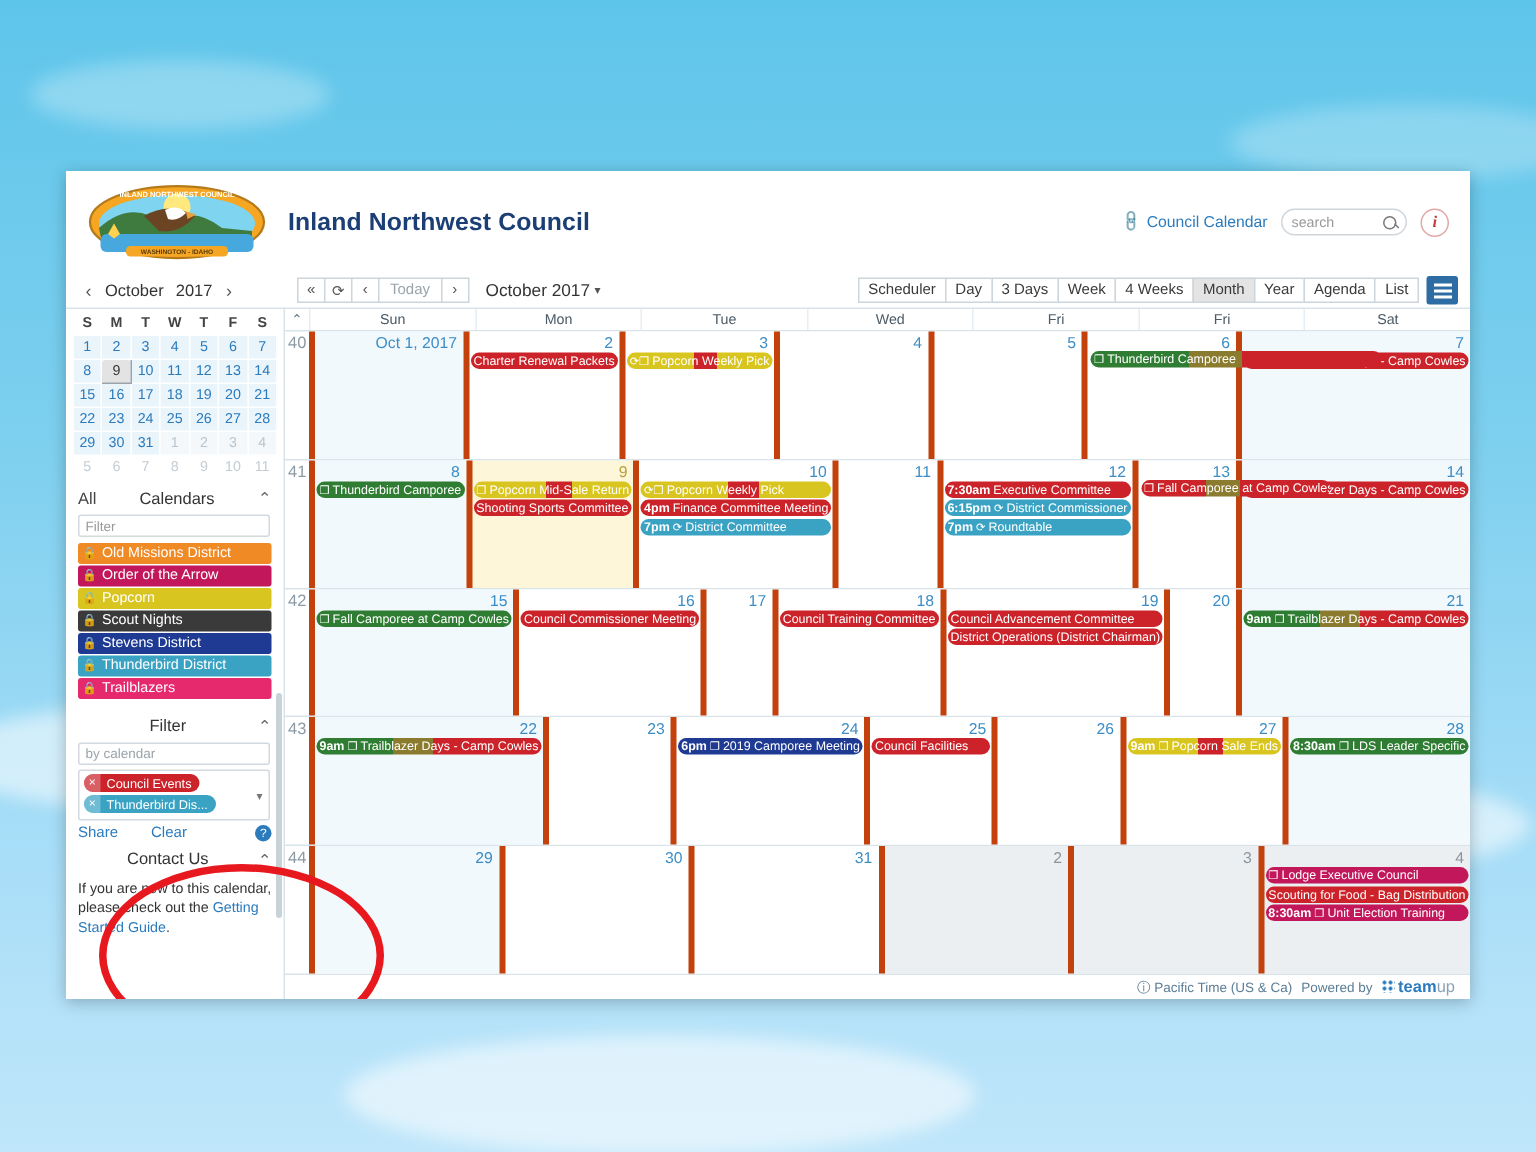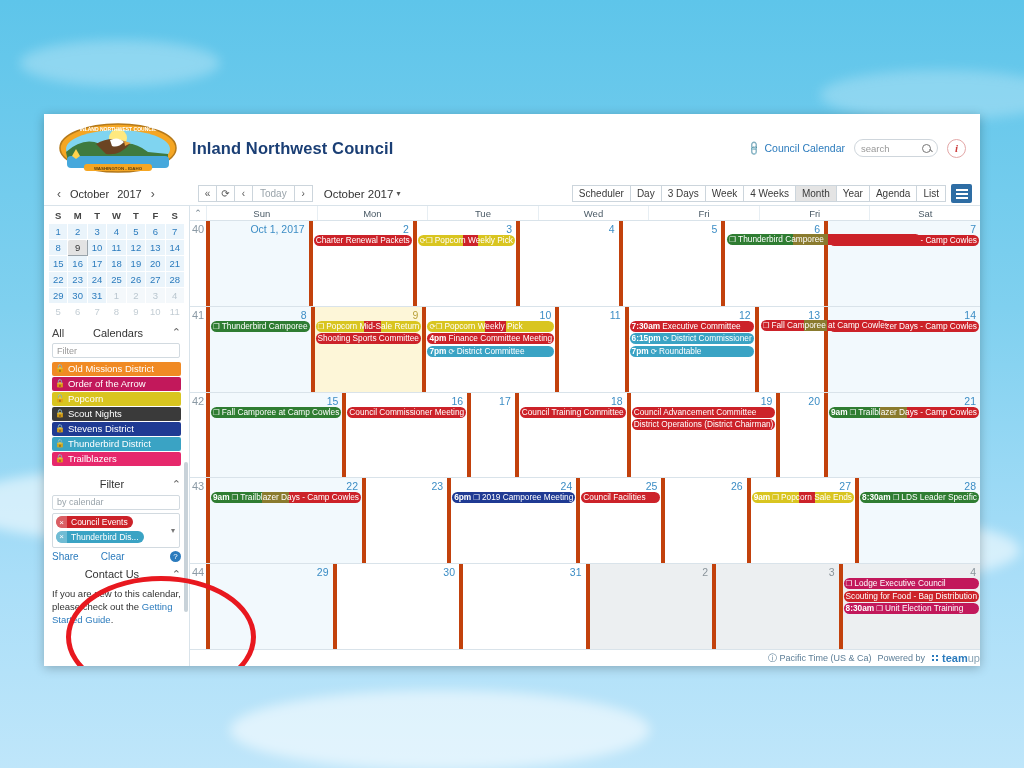--- a/index.html
+++ b/index.html
@@ -151,21 +151,21 @@
   .evt {
     height: 11px; border-radius: 6px; margin: 0 1px 1.5px 1px; color: #fff; font-size: 8.3px;
     display: flex; align-items: center; padding: 0 2px; white-space: nowrap; overflow: hidden; cursor: pointer;
     line-height: 11px;
   }
   .evt .tm { font-weight: bold; margin-right: 2px; }
   .evt .ic { margin-right: 2px; font-size: 7.5px; }
   .evt.wide { position: absolute; z-index: 3; }
 
   .footer { height: 16px; display: flex; align-items: center; justify-content: flex-end;
-            font-size: 9px; color: #5b7d96; gap: 6px; }
+            padding-right: 10px; font-size: 9px; color: #5b7d96; gap: 6px; }
   .footer .tu { color: #2b7bbd; font-weight: bold; font-size: 11px; }
   .footer .tu span { color: #8aa4b5; font-weight: normal; }
   .tu-dots { display: inline-block; width: 9px; height: 9px; background:
      radial-gradient(circle, #2b7bbd 40%, transparent 41%) 0 0/4px 4px repeat; vertical-align: -1px; margin-right: 2px; }
 
   
   .annot {
     position: absolute; left: 22px; top: 462px; width: 190px; height: 122px;
     border: 5px solid #e8181f; border-radius: 50%; pointer-events: none; z-index: 40;
   }

